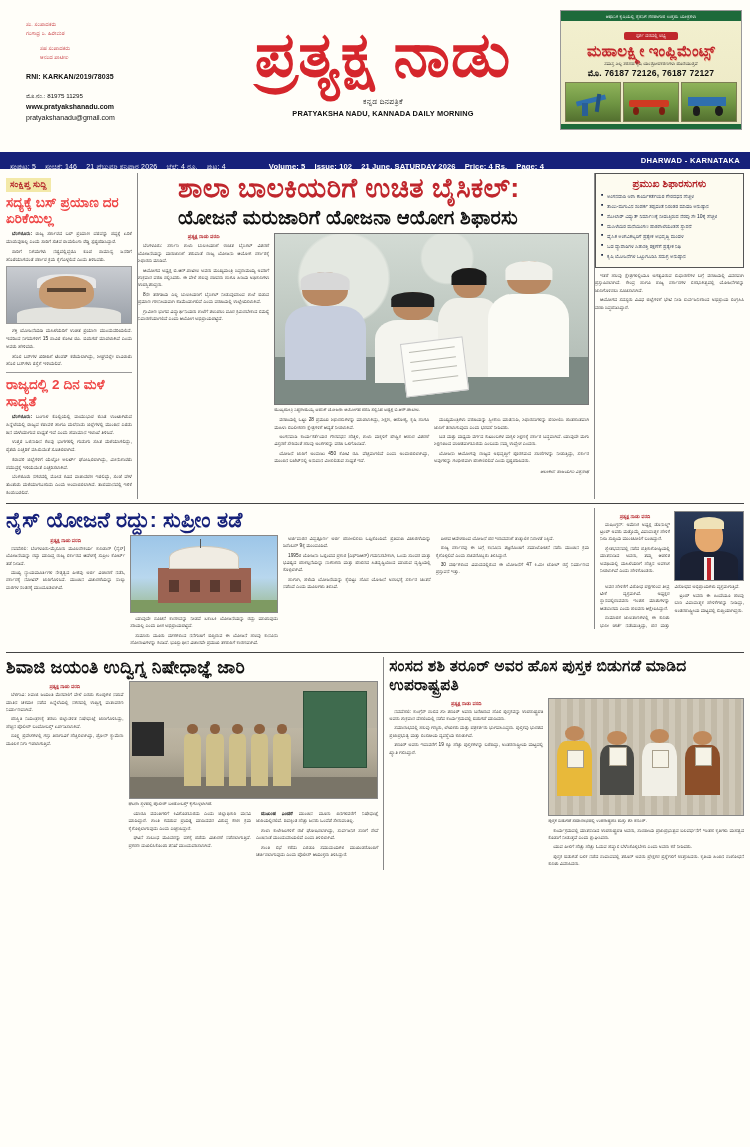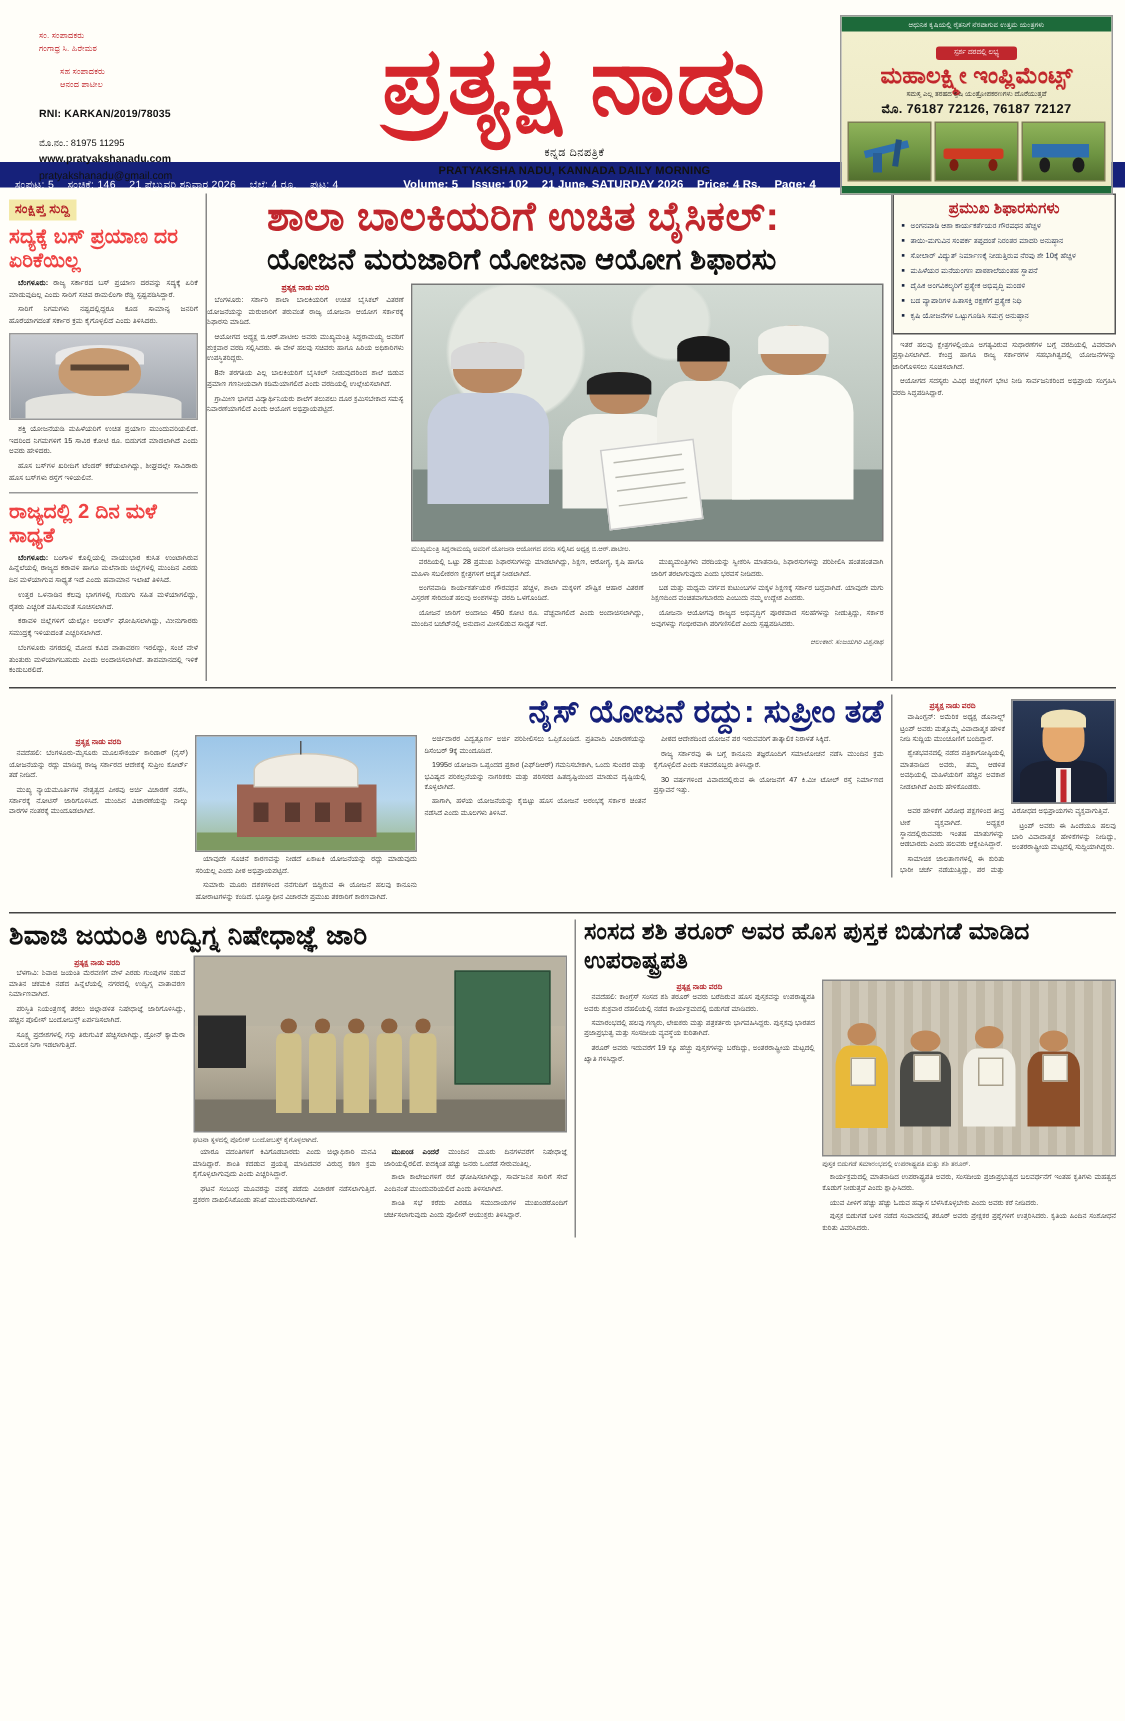--- a/index.html
+++ b/index.html
@@ -5,21 +5,21 @@
   * { box-sizing: border-box; margin: 0; padding: 0; }
   html, body {
     width: 750px; height: 1147px;
     background: #fdfdfb;
     font-family: "Liberation Sans", sans-serif;
     overflow: hidden;
   }
   .page { position: relative; width: 750px; height: 1147px; background:#fffef9; }
 
   
-  .masthead { position: relative; height: 108px; padding: 6px 8px 0 26px; display: flex; }
+  .masthead { position: relative; height: 152px; padding: 6px 8px 0 26px; display: flex; }
   .mast-left { width: 180px; padding-top: 14px; }
   .mast-small-ka { color:#c0272d; font-size:5.4px; line-height:1.65; letter-spacing:.1px; }
   .mast-small-ka .grp { margin-bottom: 6px; }
   .rni { font-size:7px; font-weight:bold; color:#111; margin-top:11px; letter-spacing:.1px; }
   .contact { margin-top:11px; font-size:7px; color:#111; line-height:1.62; }
   .contact .phone { font-size:6.2px; }
   .contact .web { font-weight:bold; }
 
   .mast-center { flex:1; position:relative; text-align:center; }
   .logo-ka {
@@ -126,21 +126,21 @@
   .rec-title { color:#b32026; font-weight:bold; font-size:10px; text-align:center; margin-bottom:3px; letter-spacing:.1px; }
   .rec-list { list-style:none; }
   .rec-list li { font-size:5px; line-height:1.5; color:#14213d; margin-bottom:2.5px;
                  padding-left:6px; position:relative; }
   .rec-list li:before { content:"\25A0"; position:absolute; left:0; top:0; font-size:3.6px; color:#14213d; }
 
   
   .sec2 { display:flex; gap:5px; padding:4px 6px 0 6px; align-items:flex-start; }
   .s2-left { flex:1; }
   .s2-right { width:150px; }
-  .s2-head { color:#16217a; font-weight:bold; font-size:21px; line-height:1.15; letter-spacing:.2px;text-align:right; }
+  .s2-head { color:#16217a; font-weight:bold; font-size:21px; line-height:1.15; letter-spacing:.2px; }
   .s2r-head { color:#16217a; font-weight:bold; font-size:11.5px; line-height:1.22; letter-spacing:.1px; }
 
   .sc-photo { width:100%; height:78px; border:.5px solid #888; position:relative; overflow:hidden;
               background:linear-gradient(#9dc6e8 0%, #b8d7ee 55%, #9bb98f 100%); }
   .sc-dome { position:absolute; left:26%; top:14%; width:48%; height:30%; border-radius:50% 50% 0 0;
              background:#f0ece3; border:.5px solid #cfc8ba; }
   .sc-body { position:absolute; left:18%; top:42%; width:64%; height:46%; background:#9c6352; }
   .sc-win { position:absolute; background:#5c3a30; }
   .sc-ground { position:absolute; left:0; right:0; bottom:0; height:16%; background:#7e9a62; }
   .sc-flag { position:absolute; left:47%; top:4%; width:1px; height:12%; background:#555; }

